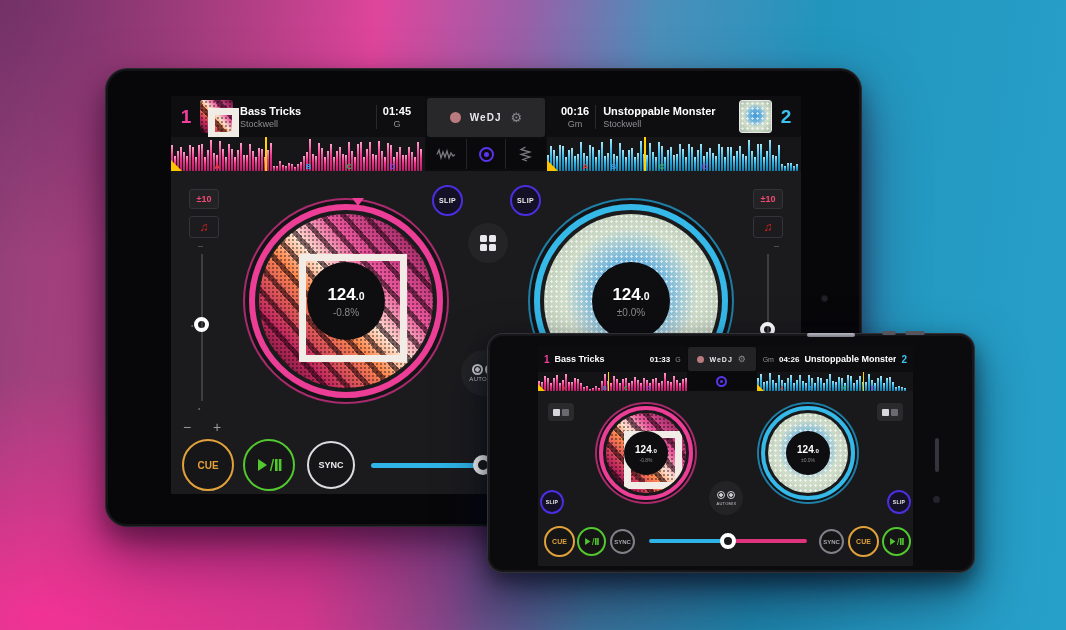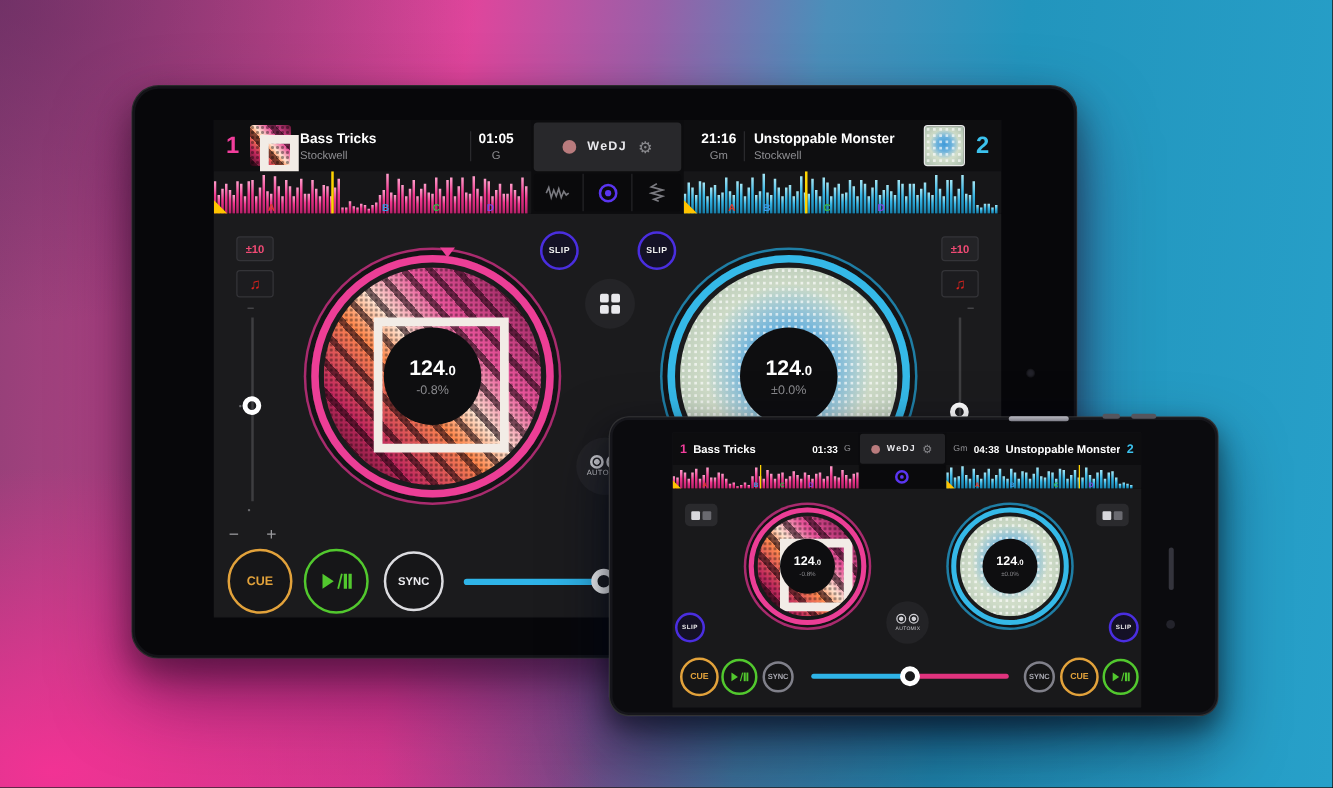--- a/index.html
+++ b/index.html
@@ -154,21 +154,21 @@
 
       <div class="t-hdr">
         <div class="t-info">
           <div class="deck-num pink-t">1</div>
           <div class="thumb art-pink-bg" style="position:relative;"></div>
           <div class="meta">
             <div class="title">Bass Tricks</div>
             <div class="artist">Stockwell</div>
           </div>
           <div class="timekey">
-            <div class="time">01:05</div>
+            <div class="time">01:45</div>
             <div class="key">G</div>
           </div>
         </div>
 
         <div class="c-panel">
           <div class="c-brand">
             <span class="rec-dot"></span>
             <span class="brand">WeDJ</span>
             <span class="gear">⚙</span>
           </div>
@@ -184,21 +184,21 @@
             <div class="cell">
               <svg class="wicon" width="13" height="16" viewBox="0 0 13 16">
                   <path d="M6.5 1 L2 3.5 L11 6 L2 8.5 L11 11 L4 13.5 L8 15" stroke="#7a7a80" stroke-width="1.3" fill="none"></path>
                 </svg>
             </div>
           </div>
         </div>
 
         <div class="t-info right">
           <div class="timekey">
-            <div class="time">21:16</div>
+            <div class="time">00:16</div>
             <div class="key">Gm</div>
           </div>
           <div class="meta" style="text-align:left;">
             <div class="title">Unstoppable Monster</div>
             <div class="artist">Stockwell</div>
           </div>
           <div class="thumb art-blue-bg" style="position:relative;border:1px solid #e8e8e8;"></div>
           <div class="deck-num cyan-t">2</div>
         </div>
 
@@ -489,21 +489,21 @@
             <span class="rec-dot"></span>
             <span class="brand">WeDJ</span>
             <span class="gear">⚙</span>
           </div>
           <div class="p-target">
             <span class="tgt small"></span>
           </div>
         </div>
         <div class="p-info" style="justify-content:flex-end;">
           <span class="key">Gm</span>
-          <span class="time">04:38</span>
+          <span class="time">04:26</span>
           <span class="title" style="flex:0 1 auto;">Unstoppable Monster</span>
           <span class="num cyan-t">2</span>
         </div>
 
         <div class="p-wave">
           <div class="wave pinkw">
               <i style="height:55%"></i>
               <i style="height:46%"></i>
               <i style="height:79%"></i>
               <i style="height:66%"></i>

